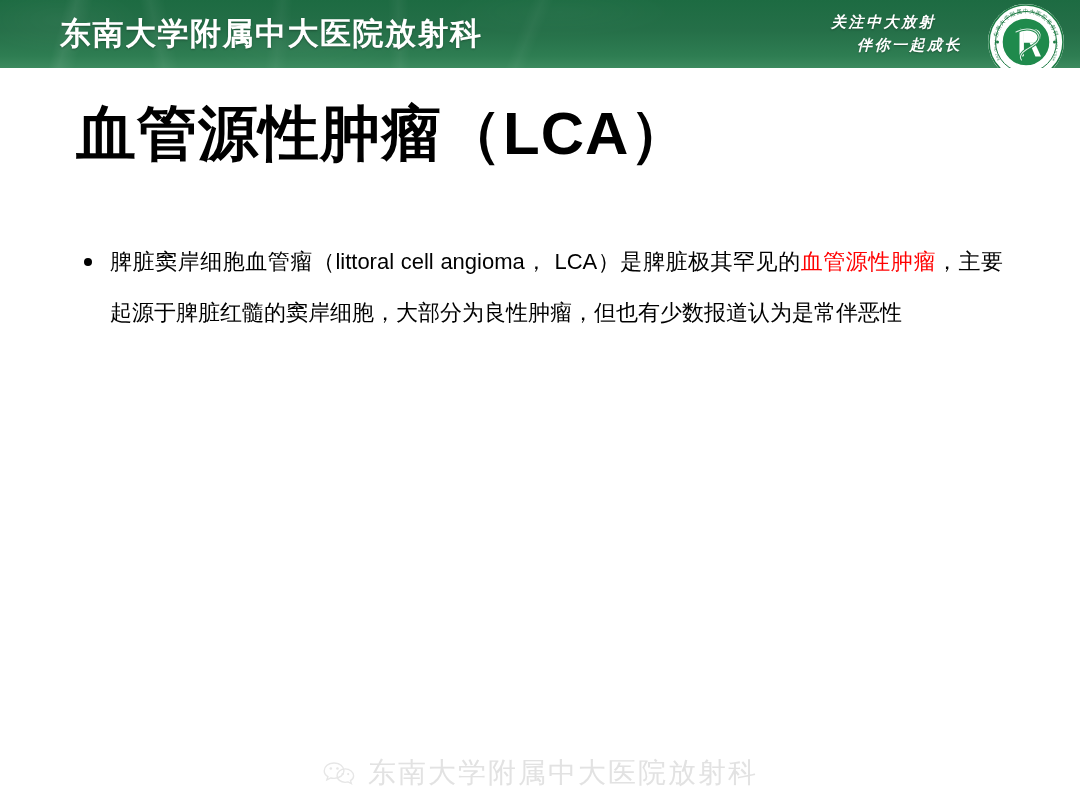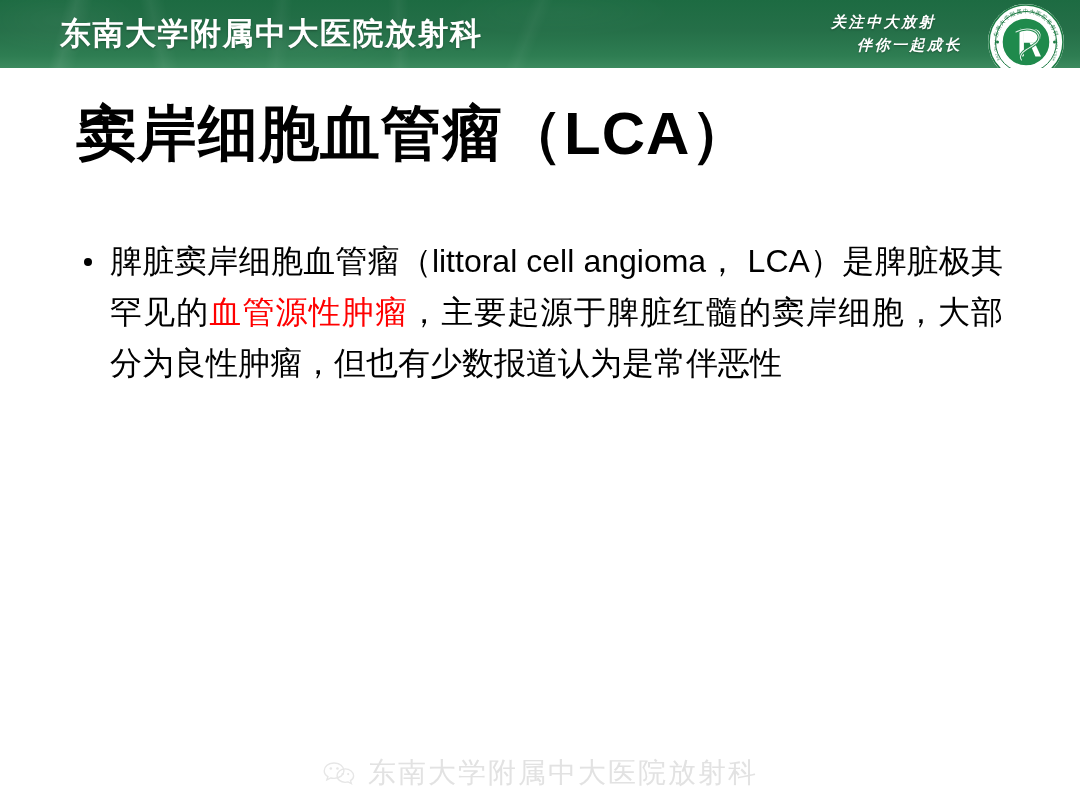--- a/index.html
+++ b/index.html
@@ -106,21 +106,21 @@
     position: absolute;
     left: 78px;
     top: 236px;
     width: 925px;
   }
   .bullet {
     position: relative;
     padding-left: 32px;
     margin-bottom: 22px;
     font-family: "Liberation Sans", "DejaVu Sans", sans-serif;
-    font-size: 32px;
+    font-size: 22px;
     line-height: 51px;
     color: #000000;
     text-align: justify;
     text-justify: inter-character;
   }
   .bullet::before {
     content: "";
     position: absolute;
     left: 6px;
     top: 22px;
@@ -194,21 +194,21 @@
         <rect x="33.5" y="26.5" width="4.4" height="28" rx="1"></rect>
         <path d="M 37.5 27 L 47 27 C 52.4 27 54.6 30.2 54.6 34 C 54.6 37.8 52.4 40.8 47 40.8 L 37.5 40.8 Z"></path>
         <path d="M 43.5 40.5 L 48.6 40.5 L 55 54.4 L 49.4 54.4 Z"></path>
       </g>
       <path d="M 30 30 C 40 24.5 50 27 52.5 33 C 55.5 40 46 44 40.5 47.5 C 35 51 33 55 35.5 58" fill="none" stroke="#1f8a4c" stroke-width="3.1" stroke-linecap="round"></path>
       <path d="M 30 30 C 40 24.5 50 27 52.5 33 C 55.5 40 46 44 40.5 47.5 C 35 51 33 55 35.5 58" fill="none" stroke="#ffffff" stroke-width="1.1" stroke-linecap="round" opacity="0.85"></path>
     </svg>
   </div>
 </div>
 
-<div class="slide-title">窦岸细胞血管瘤（LCA）</div>
+<div class="slide-title">血管源性肿瘤（LCA）</div>
 
 <div class="body-list">
   <div class="bullet"><span>脾脏窦岸细胞血管瘤（littoral cell angioma， LCA）是脾脏极其罕见的</span><span class="red">血管源性肿瘤</span><span>，主要起源于脾脏红髓的窦岸细胞，大部分为良性肿瘤，但也有少数报道认为是常伴恶性</span></div>
 </div>
 
 <div class="footer-watermark">
   <span>
     <svg class="wechat-icon" viewBox="0 0 40 32" aria-hidden="true">
       <g fill="none" stroke="#e6e6e6" stroke-width="1.6">
         <path d="M14.2 4.2 C7.6 4.2 2.6 8.4 2.6 13.3 C2.6 16.1 4.3 18.6 7 20.2

